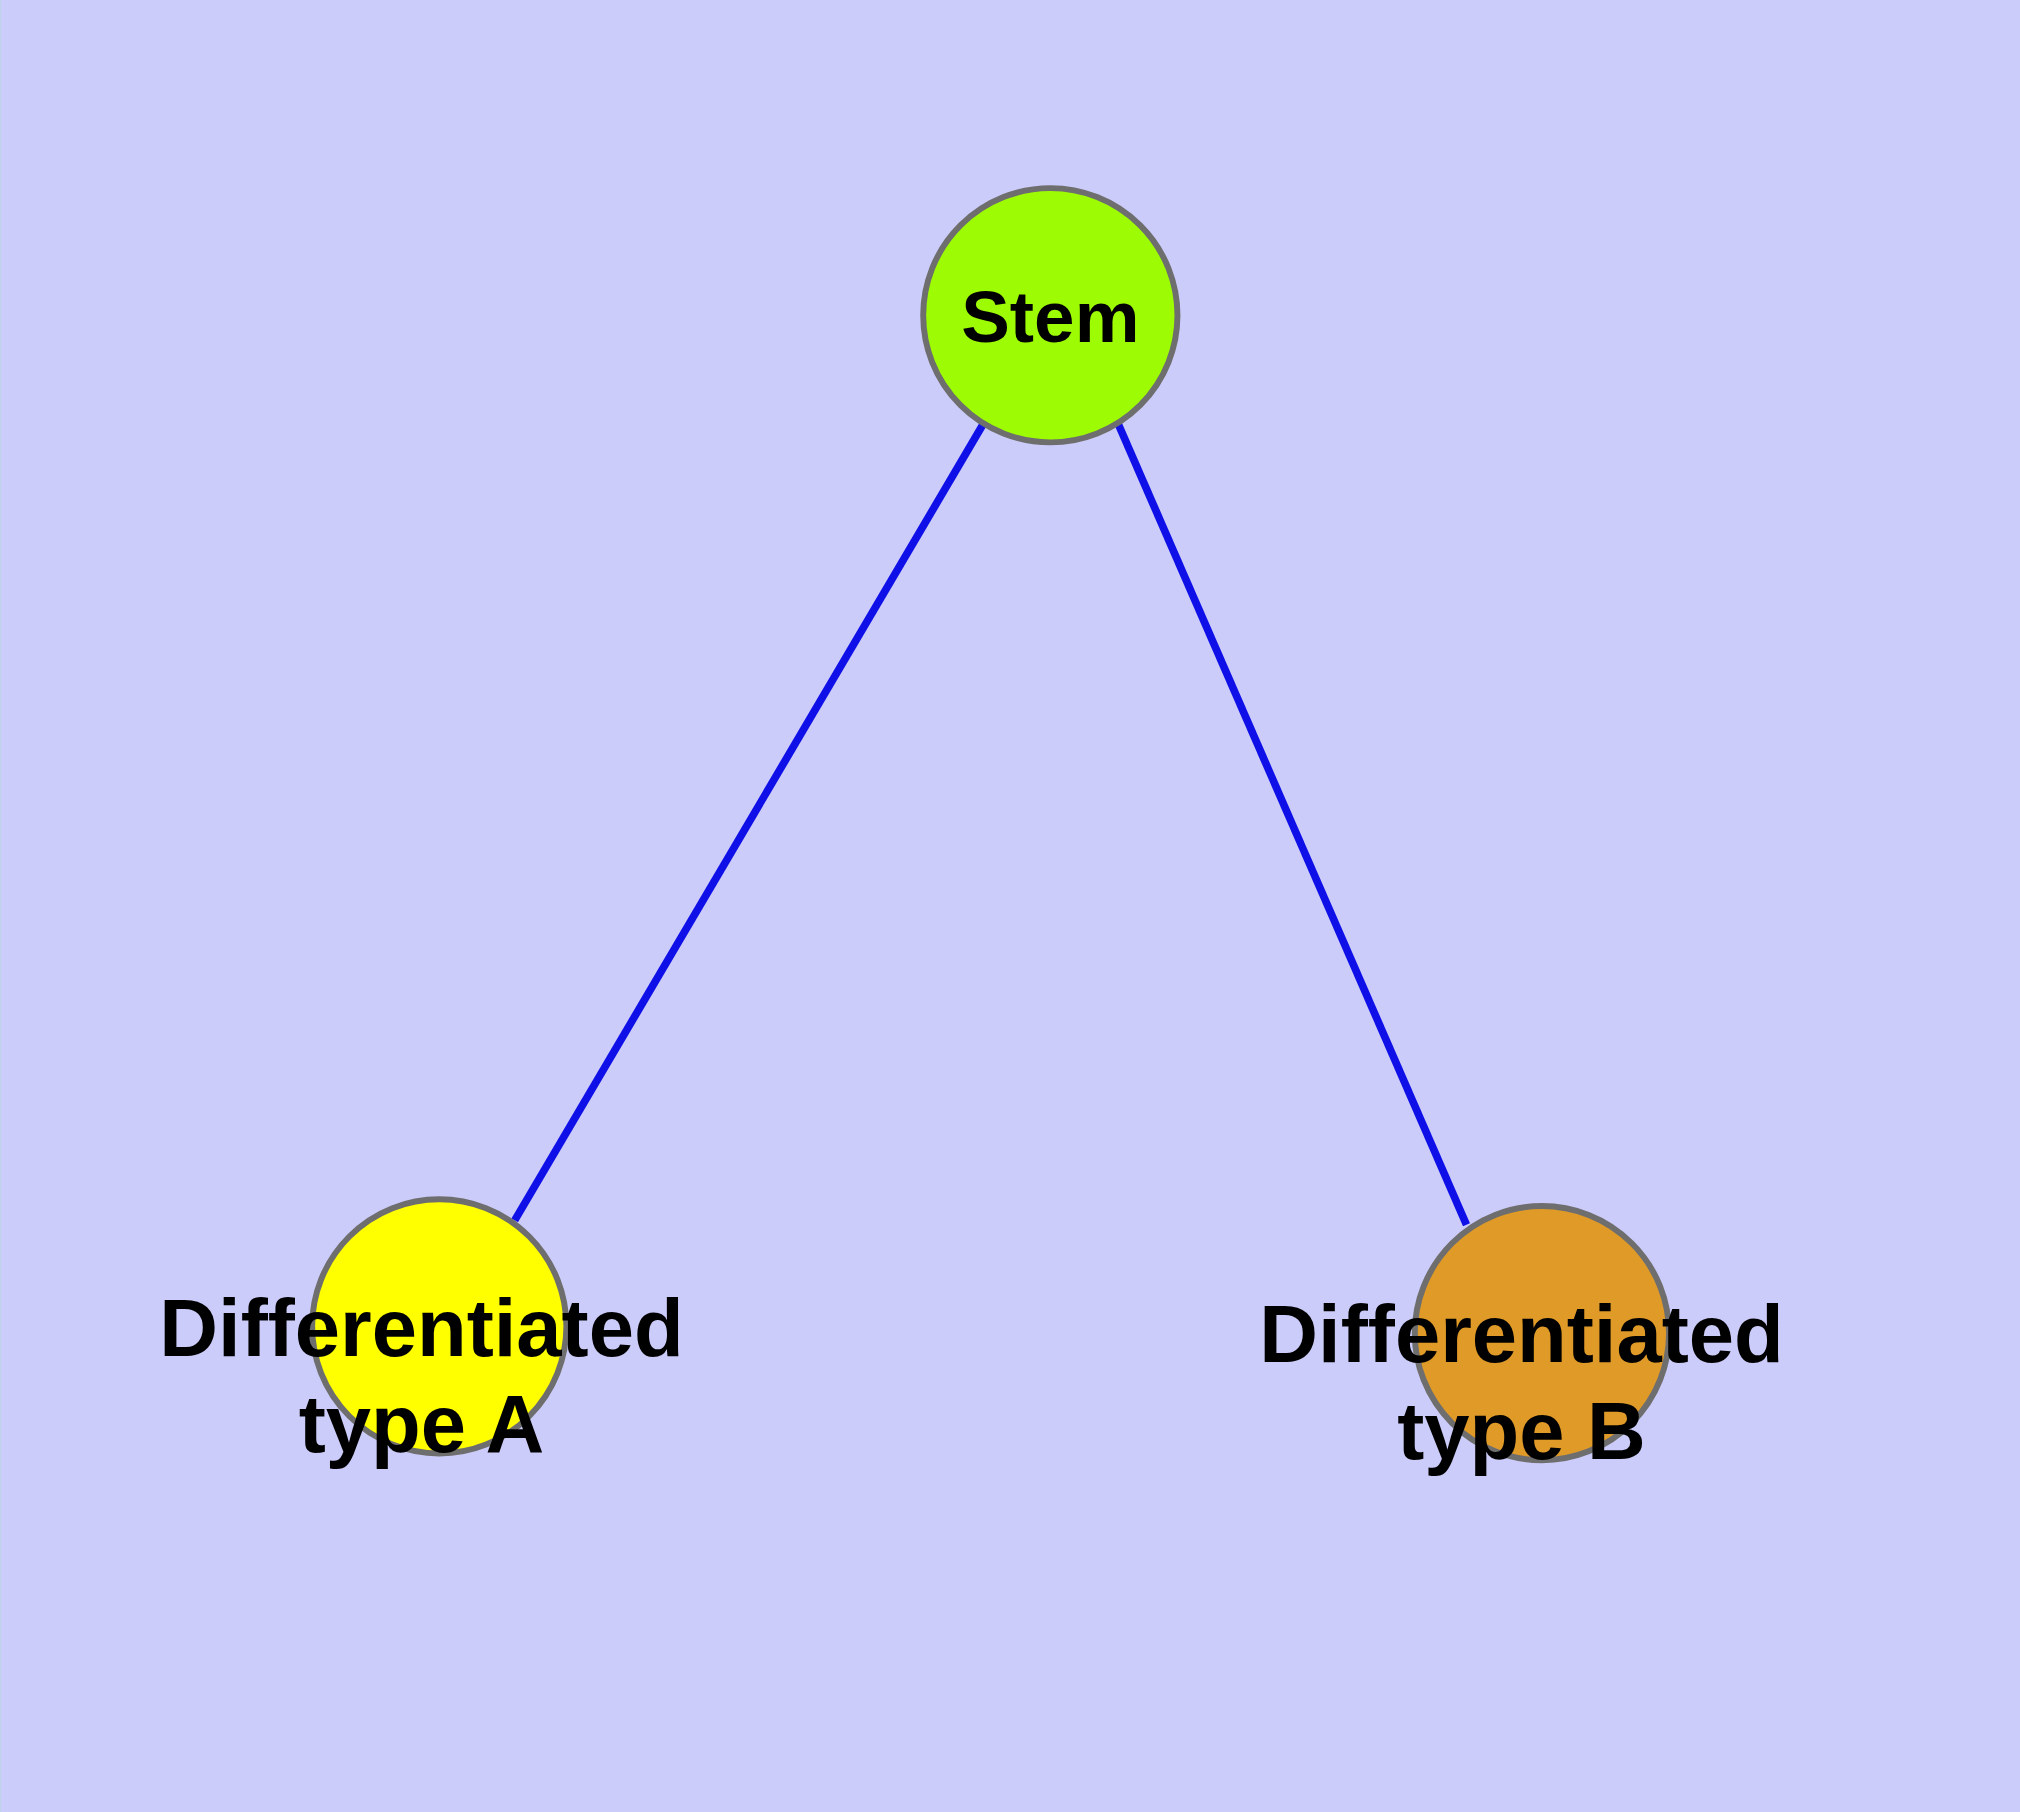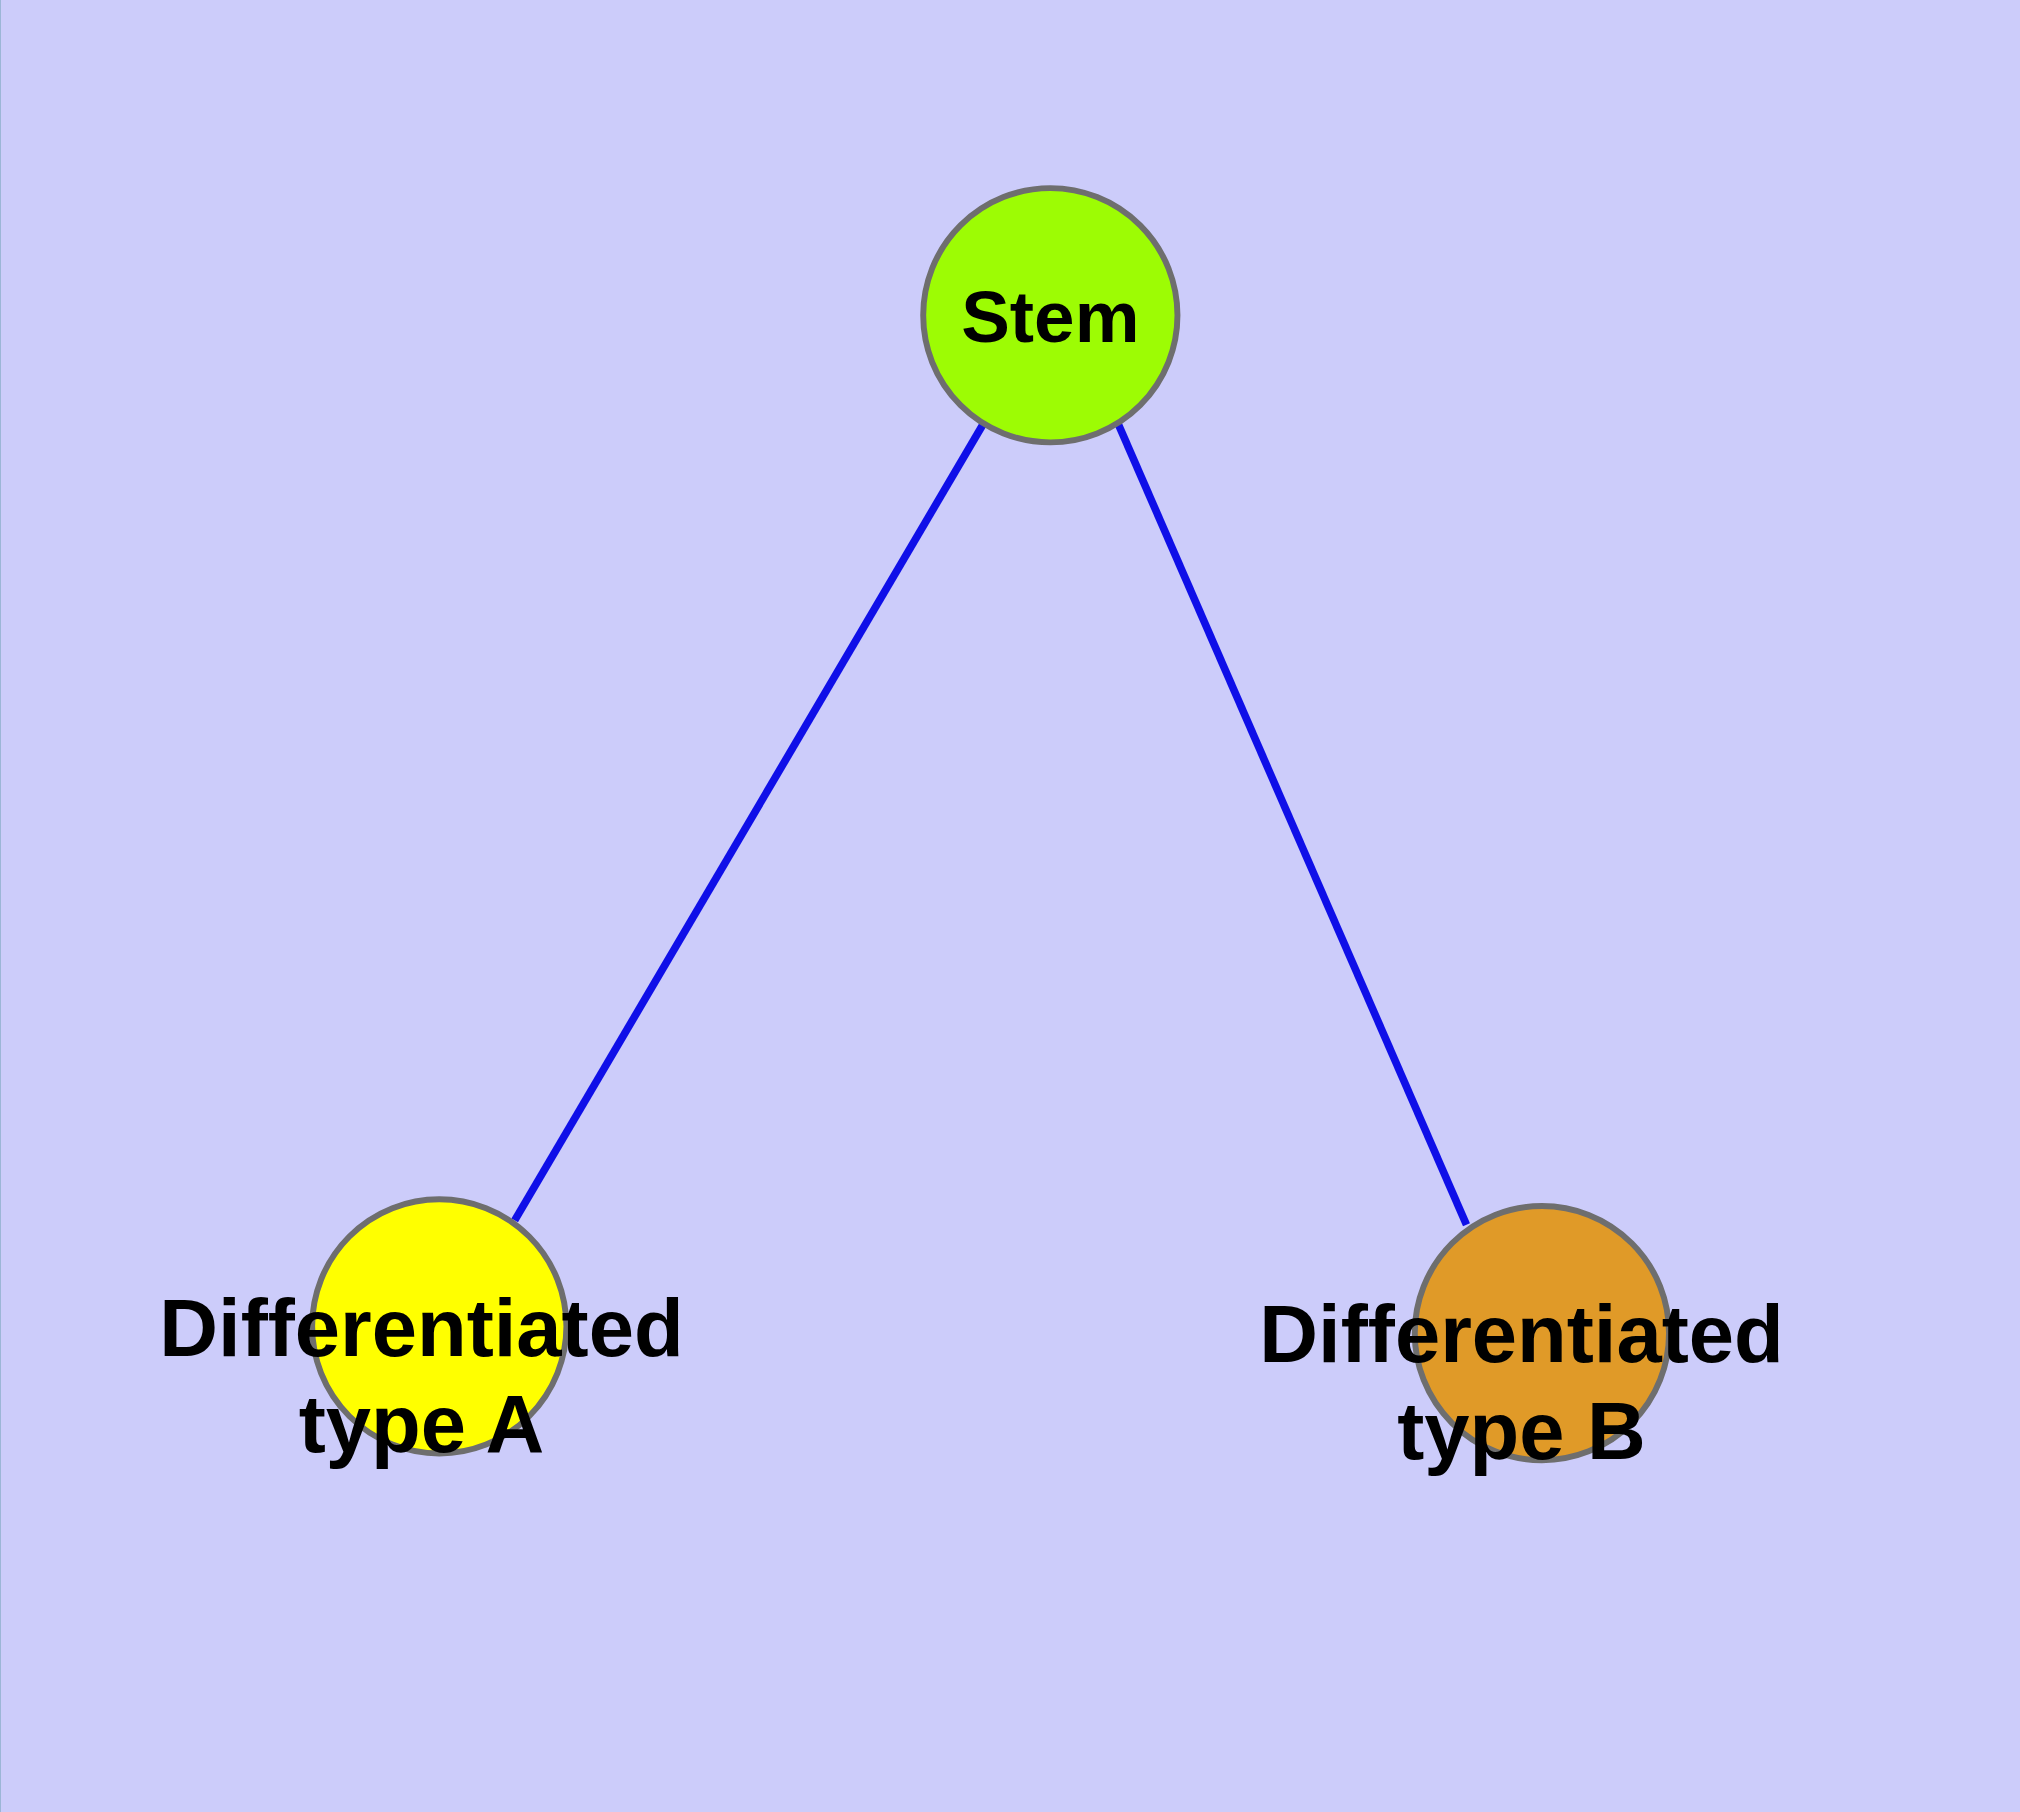--- a/index.html
+++ b/index.html
@@ -45,21 +45,21 @@
   .label-stem {
     font-size: 86px;
   }
   .label-leaf {
     font-size: 96px;
   }
 </style>
 </head>
 <body>
 
-<div id="stage" style="background: #0f766e; width: 2021px; height: 1812px; text-align: center;">
+<div id="stage" style="background: #86efac; width: 2021px; height: 1812px; text-align: center;">
   <svg id="graph-svg" viewBox="0 0 2384 2138" style="width: 2021px; height: 1812px;">
 
     <rect x="0" y="0" width="2384" height="2138" fill="#ccccfa"></rect>
 
     <g>
       <line class="edge-line" x1="1160" y1="500" x2="607" y2="1440" stroke="#0f0fe8" stroke-width="9"></line>
       <line class="edge-line" x1="1319" y1="500" x2="1730" y2="1445" stroke="#0f0fe8" stroke-width="9"></line>
     </g>
 
     <g>

